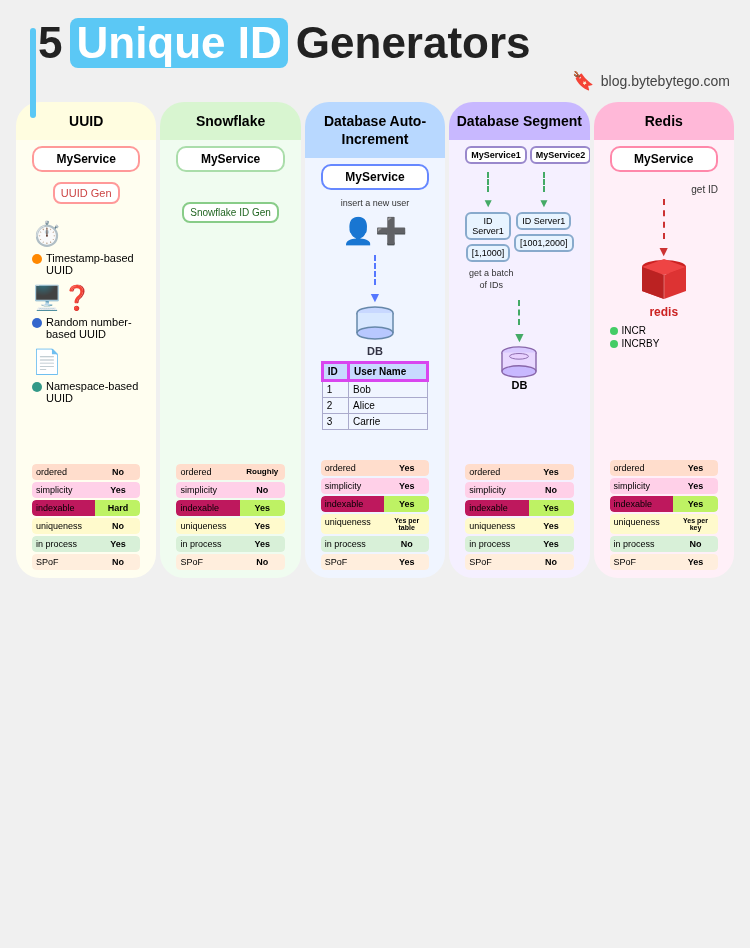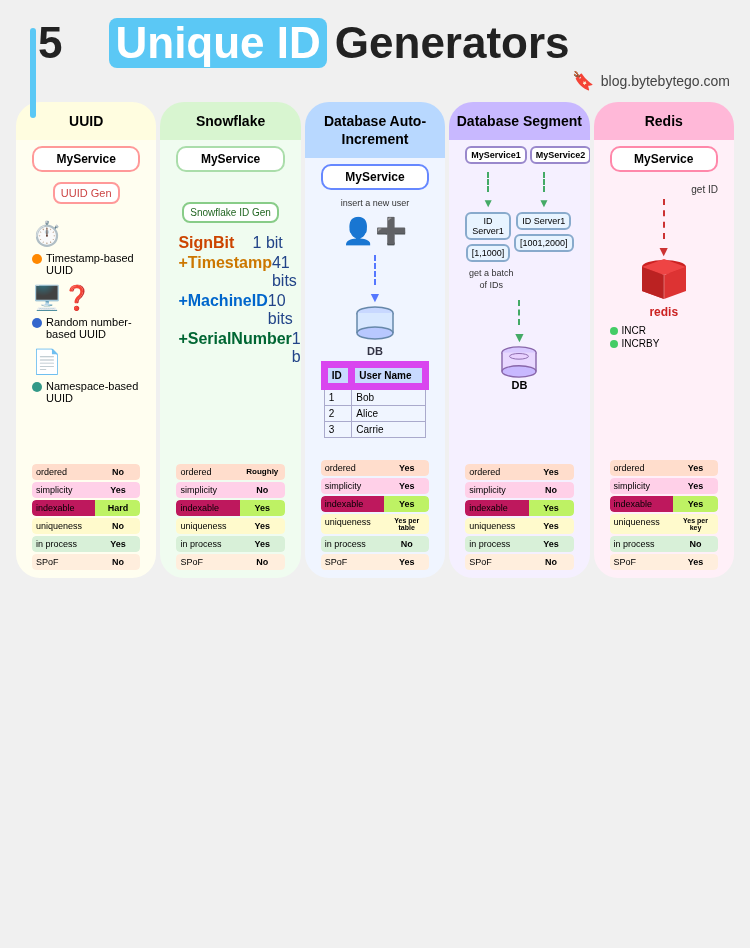--- a/index.html
+++ b/index.html
@@ -30,21 +30,20 @@
       font-weight: bold;
       color: #222;
     }
     .title-highlight {
       background: #5bc8f5;
       color: white;
       font-size: 44px;
       font-weight: bold;
       border-radius: 8px;
       padding: 0 6px;
-      margin-left: 39px;
     }
     .title-rest {
       font-size: 44px;
       font-weight: bold;
       color: #222;
     }
     .subtitle {
       display: flex;
       align-items: center;
       justify-content: flex-end;
@@ -169,21 +168,21 @@
 
     
     .mini-db-table {
       border-collapse: collapse;
       font-size: 10px;
       width: 100%;
       margin-top: 4px;
     }
     .mini-db-table th {
       background: #c8daff;
-      border: 7px solid #d946ef;
+      border: 3px solid #d946ef;
       padding: 2px 4px;
       text-align: left;
     }
     .mini-db-table td {
       border: 1px solid #aac;
       padding: 2px 4px;
     }
 
     
     .seg-services {
@@ -405,38 +404,20 @@
         <strong>Snowflake</strong>
       </div>
       <div class="col-body snowflake-body">
         <div class="service-box snowflake-service">
           <span>MyService</span>
         </div>
         <div class="inner-box" style="border-color:#88cc88; color:#226622; font-size:10px;margin-top:24px;">
           <span>Snowflake ID Gen</span>
         </div>
 
-        <div style="margin-top:10px; width:100%;">
-          <div class="sb-row">
-            <span class="sb-label">SignBit</span>
-            <span class="sb-bits">1 bit</span>
-          </div>
-          <div class="sb-row">
-            <span class="sb-ts">+Timestamp</span>
-            <span class="sb-bits">41 bits</span>
-          </div>
-          <div class="sb-row">
-            <span class="sb-machine">+MachineID</span>
-            <span class="sb-bits">10 bits</span>
-          </div>
-          <div class="sb-row">
-            <span class="sb-serial">+SerialNumber</span>
-            <span class="sb-bits">12 bits</span>
-          </div>
-        </div>
 
         <div class="stats-section">
           <div class="stat-row stat-ordered">
             <div class="stat-label">ordered</div>
             <div class="stat-value" style="font-size:8px;">Roughly</div>
           </div>
           <div class="stat-row stat-simplicity">
             <div class="stat-label">simplicity</div>
             <div class="stat-value">No</div>
           </div>

